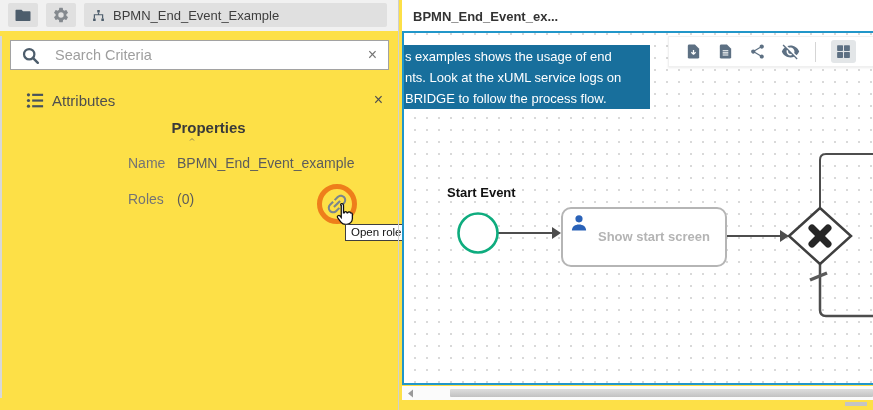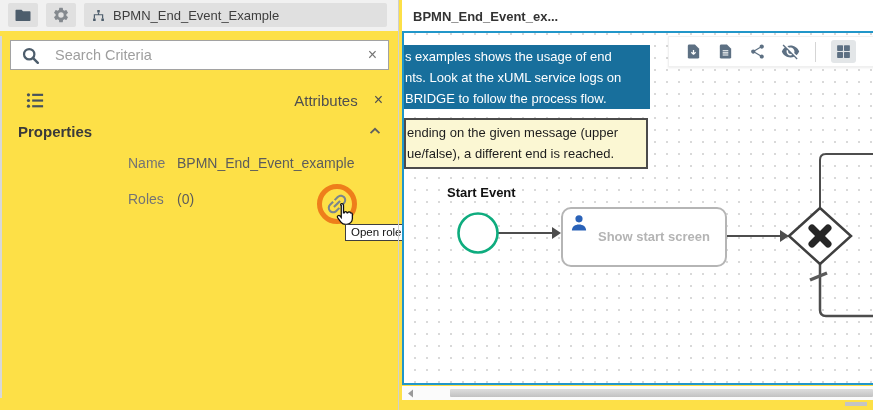--- a/index.html
+++ b/index.html
@@ -16,26 +16,26 @@
   .model-tab span{font-size:13px;color:#3e3e3e;}
 
   .search-box{position:absolute;left:10px;top:40px;width:379px;height:30px;border:1px solid #a2a2a2;
               background:#fff;display:flex;align-items:center;box-sizing:border-box;}
   .search-box svg{margin:0 13px 0 10px;flex:0 0 auto;}
   .search-input{flex:1;border:none;outline:none;font-size:14.5px;color:#444;background:transparent;
                 font-family:Liberation Sans, sans-serif;}
   .search-input::placeholder{color:#9e9e9e;}
   .xglyph{color:#757575;font-size:16px;line-height:16px;padding:0 11px;cursor:pointer;}
 
-  .attr-header{position:absolute;left:0;top:85px;width:399px;height:30px;display:flex;align-items:center;text-align:right;}
+  .attr-header{position:absolute;left:0;top:85px;width:399px;height:30px;display:flex;align-items:center;}
   .attr-header svg{margin:0 7px 0 26px;}
   .attr-title{font-size:15px;color:#4f4f4f;flex:1;}
   .attr-close{color:#4f4f4f;font-size:16px;padding:0 16px;cursor:pointer;}
 
-  .props-header{position:absolute;left:0;top:119px;width:399px;height:24px;display:flex;align-items:center;cursor:pointer;}
+  .props-header{position:absolute;left:0;top:119px;width:399px;height:24px;display:flex;align-items:center;cursor:pointer;flex-direction:column;}
   .props-title{font-size:15px;font-weight:bold;color:#3a3a3a;margin-left:18px;flex:1;}
   .props-chevron{margin-right:16px;}
 
   .field-row{position:absolute;left:0;width:399px;height:20px;font-size:14px;}
   .row-name{top:155px;} .row-roles{top:191px;}
   .field-label{position:absolute;left:128px;color:#747474;}
   .field-value{position:absolute;left:177px;color:#5c5c5c;}
 
   .panel-edge{position:absolute;left:0;top:36px;width:2px;height:362px;background:#d8d8d8;}
   .panel-divider{position:absolute;left:398px;top:0;width:1px;height:410px;background:#cfcfcf;}
@@ -175,24 +175,20 @@
   </div>
 
   <div class="canvas">
 
     <div class="info-note">
       <div>s examples shows the usage of end</div>
       <div>nts. Look at the xUML service logs on</div>
       <div>BRIDGE to follow the process flow.</div>
     </div>
 
-    <div class="hint-note">
-      <div>ending on the given message (upper</div>
-      <div>ue/false), a different end is reached.</div>
-    </div>
 
     <div class="ed-toolbar">
       <span class="tb-icon">
         <svg width="17" height="17" viewBox="0 0 24 24">
           <path d="M14 2H6a2 2 0 0 0-2 2v16a2 2 0 0 0 2 2h12a2 2 0 0 0 2-2V8l-6-6z" fill="#5d7083"></path>
           <path d="M12 10v6m0 0l-3-3m3 3l3-3" stroke="#fff" stroke-width="1.8" fill="none"></path>
         </svg>
       </span>
       <span class="tb-icon">
         <svg width="17" height="17" viewBox="0 0 24 24">

